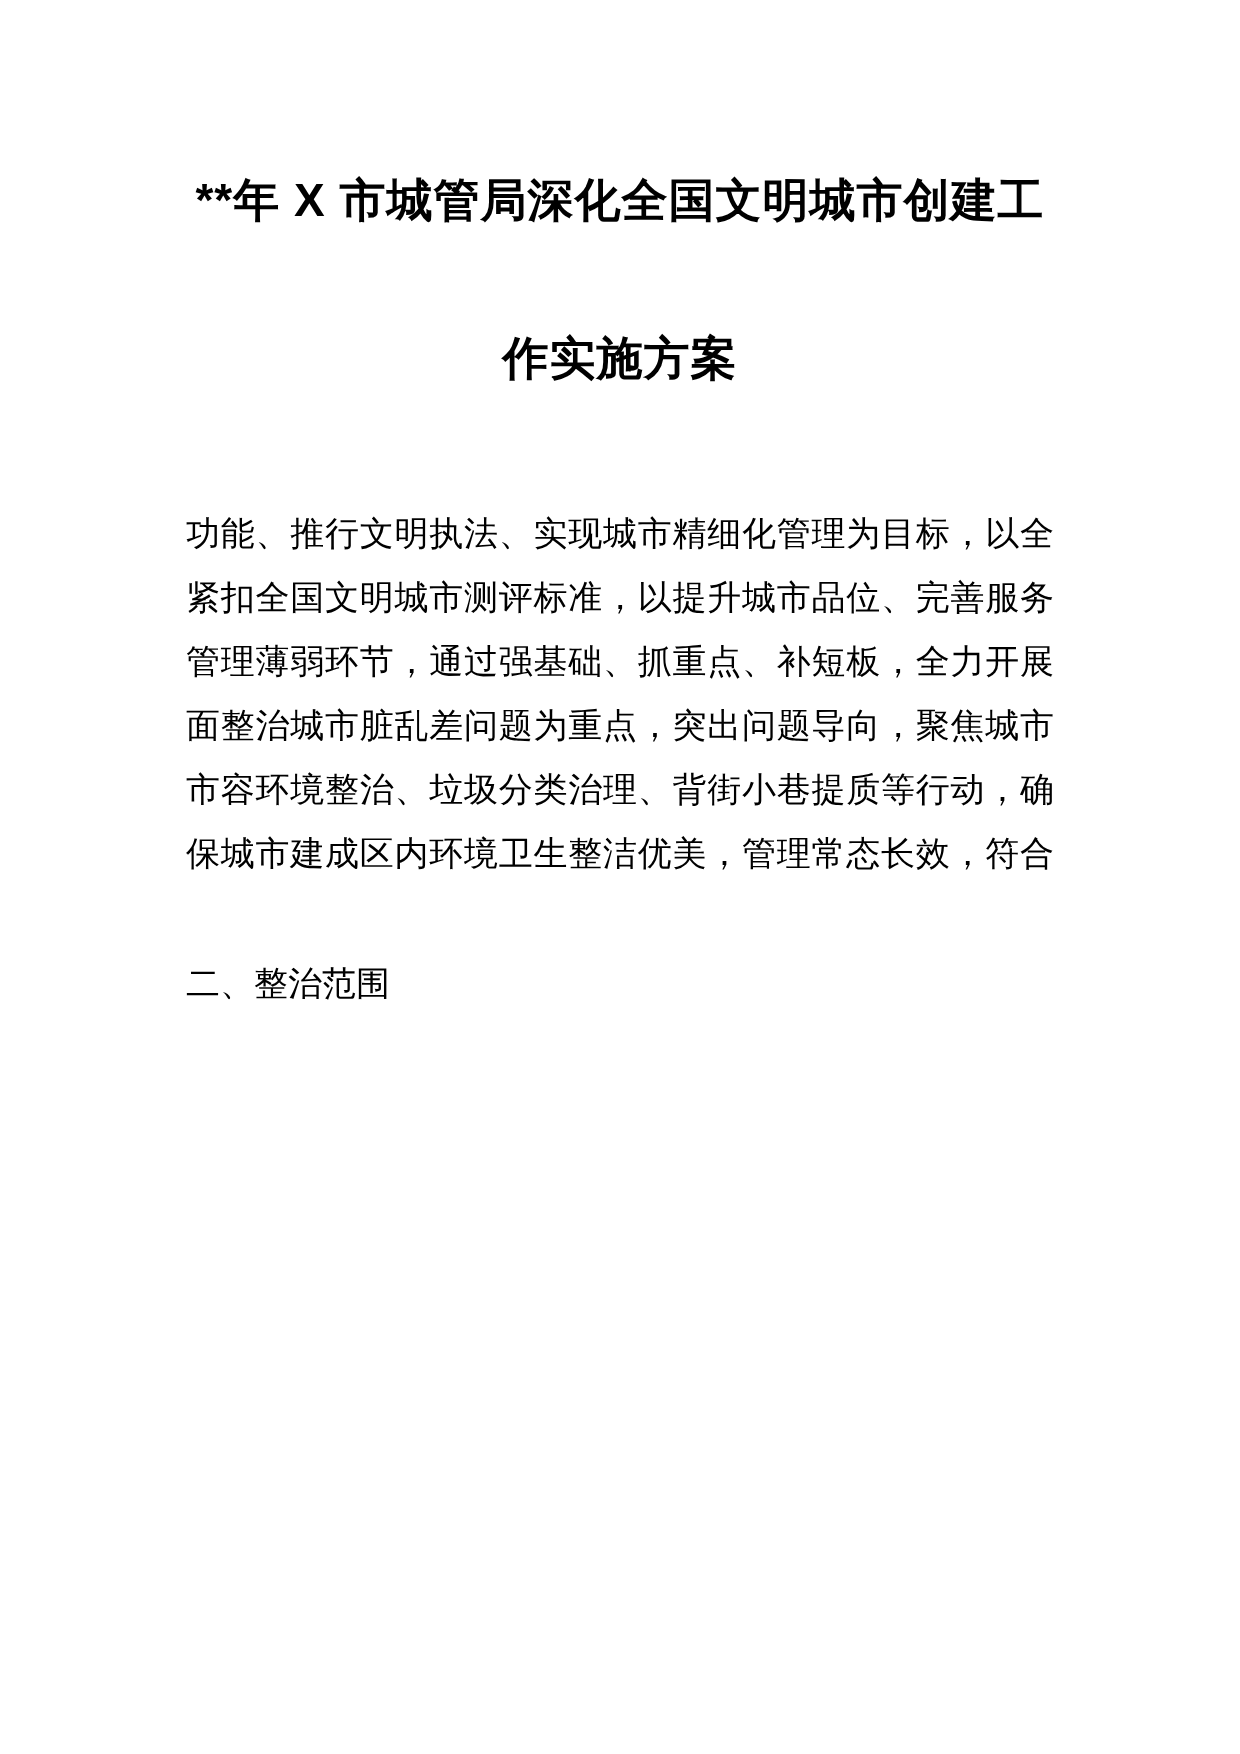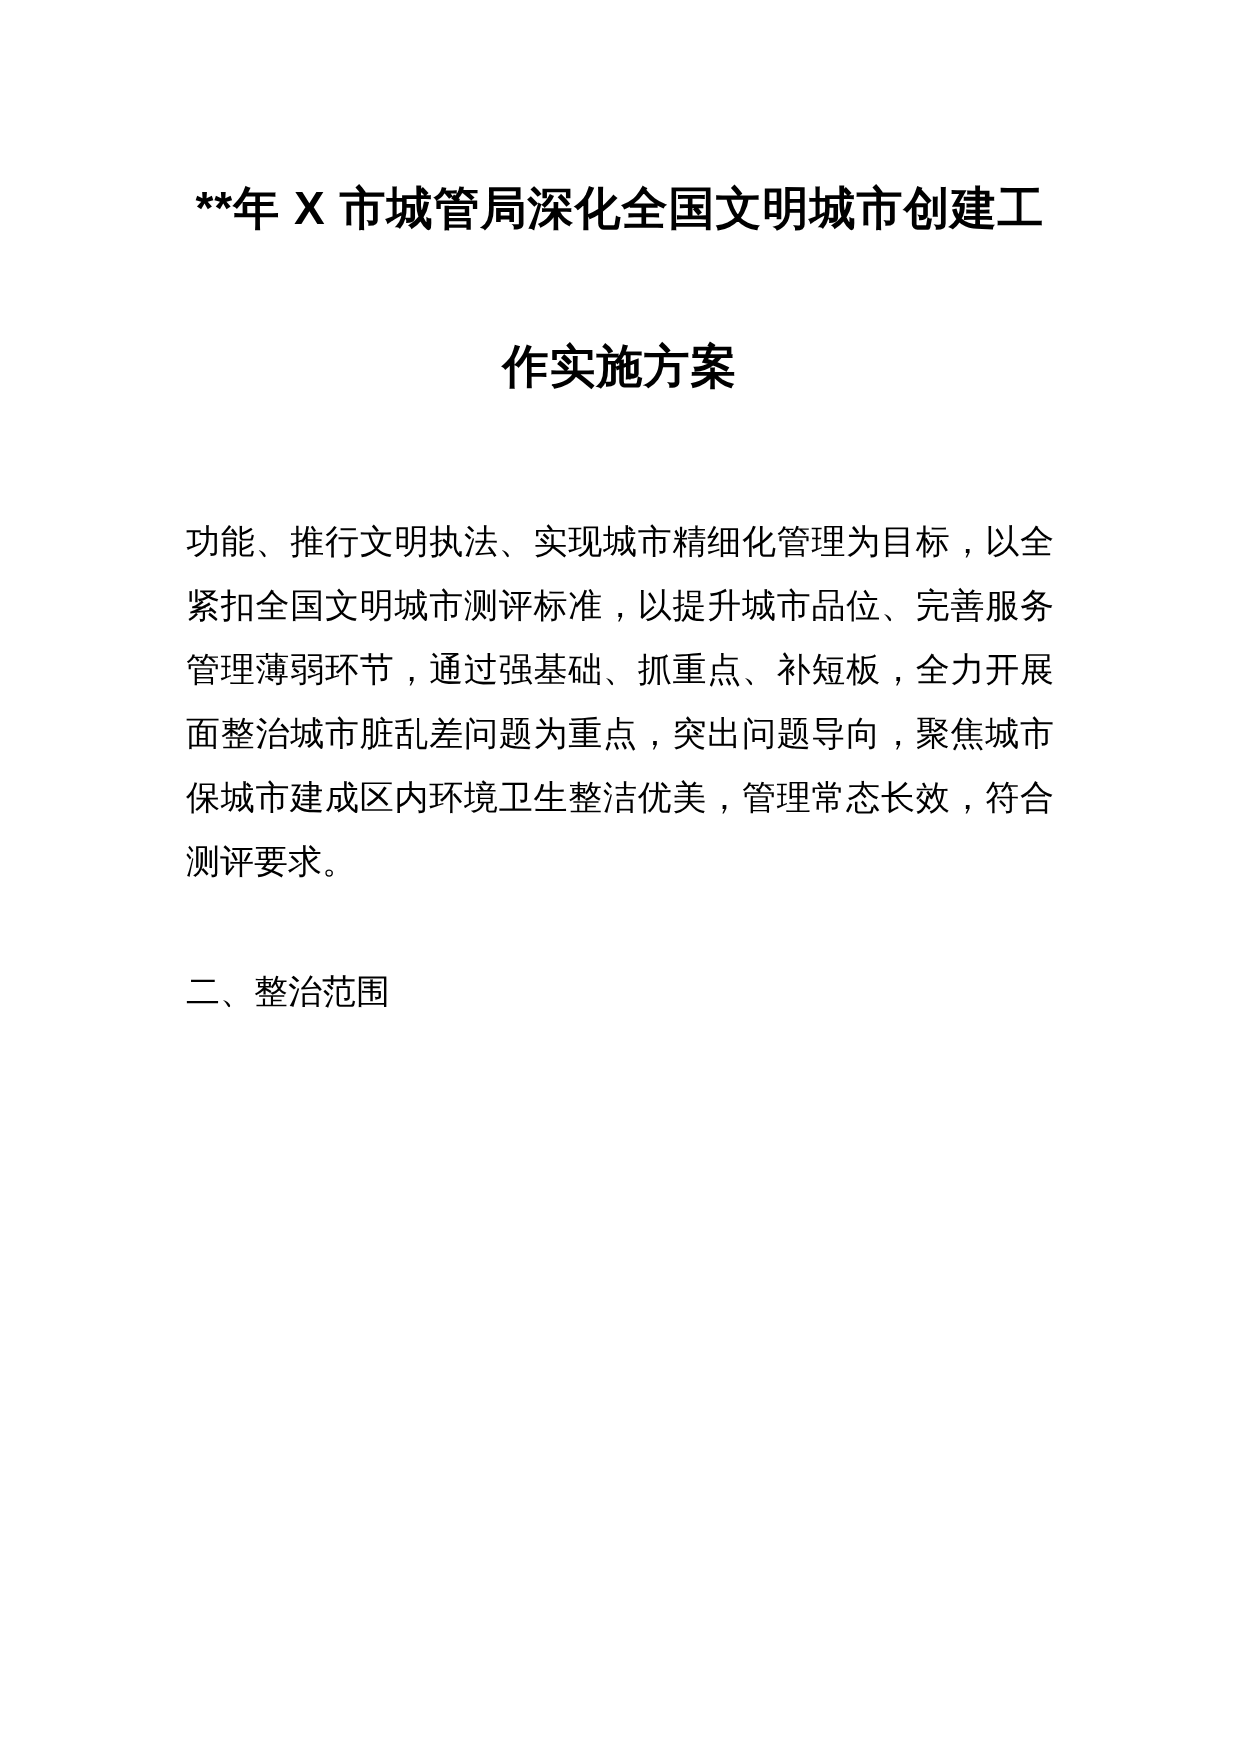--- a/index.html
+++ b/index.html
@@ -15,21 +15,21 @@
   }
   .page {
     position: relative;
     width: 1240px;
     height: 1754px;
     background: #ffffff;
     overflow: hidden;
   }
   .content {
     width: 868px;
-    margin: 16px auto;
+    margin: 8px auto;
     padding-top: 113px;
   }
   .doc-title {
     margin: 0;
     font-size: 46px;
     line-height: 158px;
     font-weight: 700;
     text-align: center;
     letter-spacing: 1px;
   }
@@ -63,20 +63,20 @@
       <div>作实施方案</div>
     </h1>
 
 
 
     <div class="body-text sec1-para">
       <div class="jline">功能、推行文明执法、实现城市精细化管理为目标，以全</div>
       <div class="jline">紧扣全国文明城市测评标准，以提升城市品位、完善服务</div>
       <div class="jline">管理薄弱环节，通过强基础、抓重点、补短板，全力开展</div>
       <div class="jline">面整治城市脏乱差问题为重点，突出问题导向，聚焦城市</div>
+      <div class="jline">市容环境整治、垃圾分类治理、背街小巷提质等行动，确</div>
       <div class="jline">保城市建成区内环境卫生整洁优美，管理常态长效，符合</div>
-      <div class="lline">测评要求。</div>
     </div>
 
     <div class="body-text sec2-heading">二、整治范围</div>
 
   </div>
 </div>
 
 </body></html>

